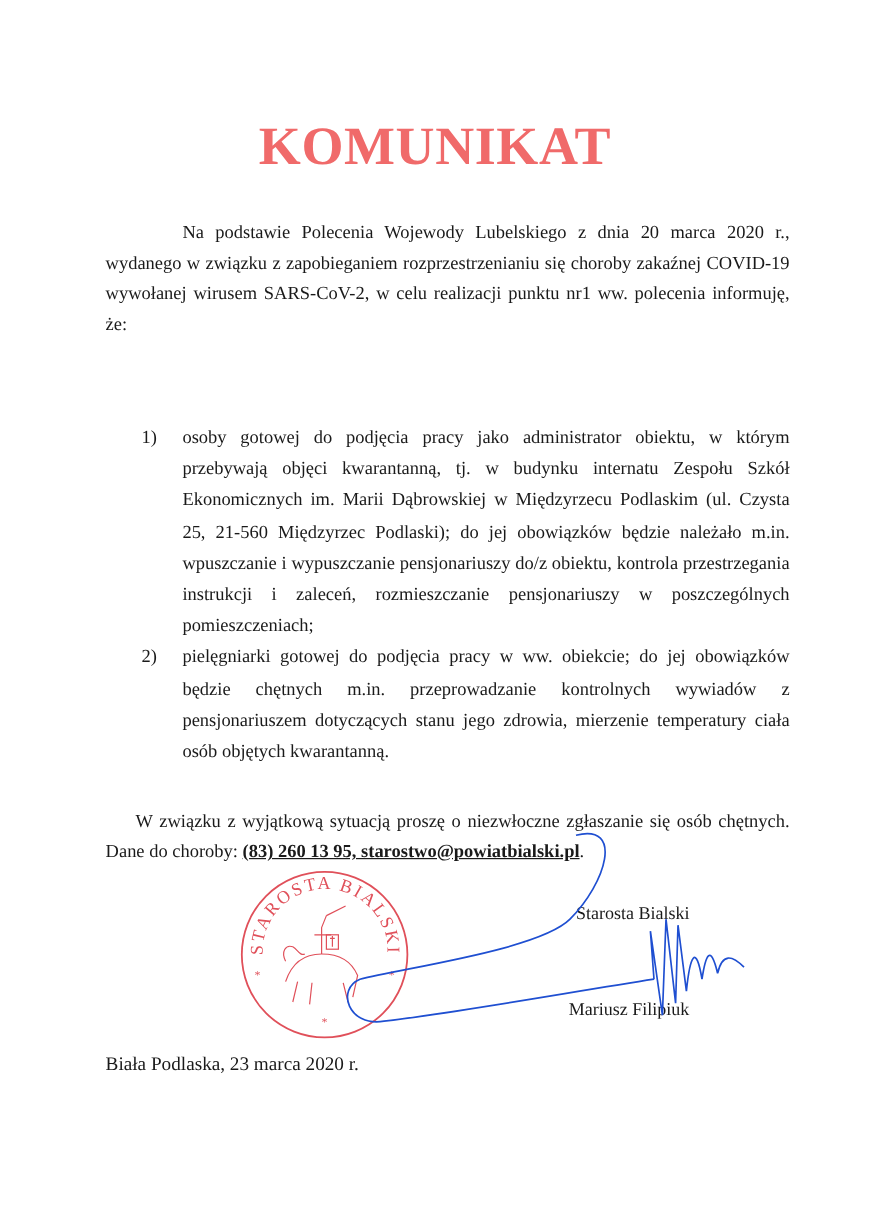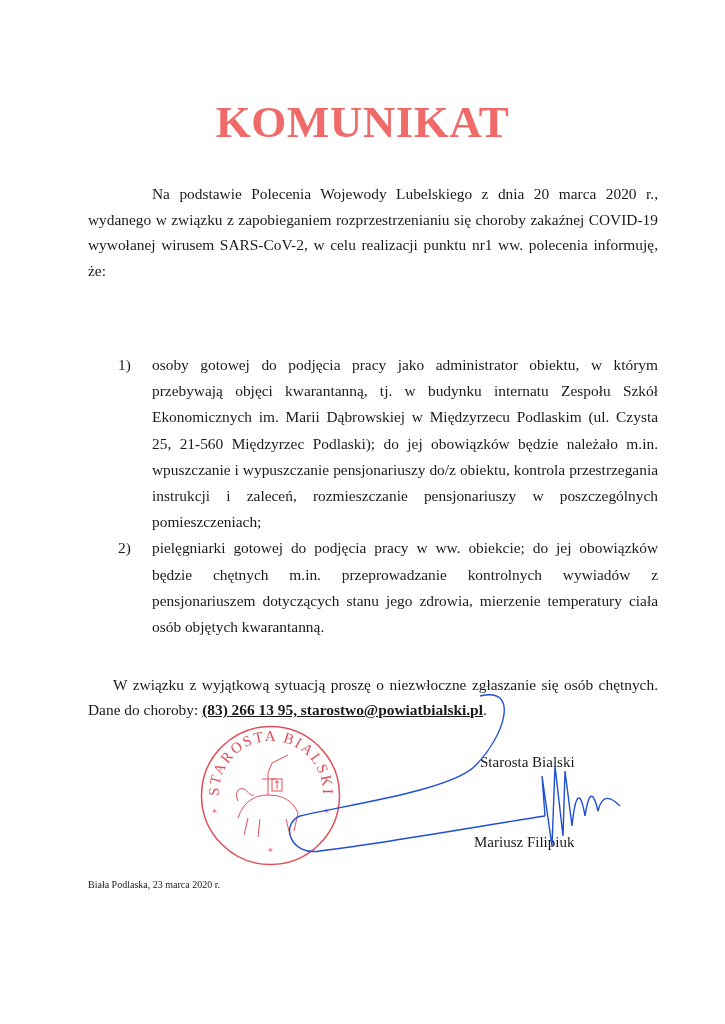--- a/index.html
+++ b/index.html
@@ -15,21 +15,21 @@
              font-size: 22px; font-weight: bold; color: #222; }
   .list { position: absolute; left: 118px; width: 540px; top: 336px; font-size: 15.4px; line-height: 26.2px; }
   .item { position: relative; padding-left: 34px; text-align: justify; }
   .item .num { position: absolute; left: 0; top: 0; }
   .item + .item { margin-top: 0; }
   .closing { position: absolute; left: 88px; width: 570px; top: 636px; font-size: 15.4px; line-height: 25px; margin-top: 20px; }
   .closing .line1 { text-align: justify; text-align-last: justify; padding-left: 25px; }
   .contact-val { font-weight: bold; text-decoration: underline; }
   .sig-title { position: absolute; left: 480px; top: 738px; font-size: 15px; }
   .sig-name { position: absolute; left: 474px; top: 818px; font-size: 15px; }
-  .date { position: absolute; left: 88px; top: 863px; font-size: 10px; }
+  .date { position: absolute; left: 88px; top: 863px; font-size: 16px; }
   .stamp { position: absolute; left: 198px; top: 707px; width: 145px; height: 145px; }
   .signature { position: absolute; left: 280px; top: 660px; width: 350px; height: 200px; pointer-events: none; }
 </style>
 </head>
 <body>
 
 <div class="page">
 
   <div class="title">KOMUNIKAT</div>
 
@@ -42,21 +42,21 @@
       <span>osoby gotowej do podjęcia pracy jako administrator obiektu, w którym przebywają objęci kwarantanną, tj. w budynku internatu Zespołu Szkół Ekonomicznych im. Marii Dąbrowskiej w Międzyrzecu Podlaskim (ul. Czysta 25, 21-560 Międzyrzec Podlaski); do jej obowiązków będzie należało m.in. wpuszczanie i wypuszczanie pensjonariuszy do/z obiektu, kontrola przestrzegania instrukcji i zaleceń, rozmieszczanie pensjonariuszy w poszczególnych pomieszczeniach;</span>
     </div>
     <div class="item">
       <span class="num">2)</span>
       <span>pielęgniarki gotowej do podjęcia pracy w ww. obiekcie; do jej obowiązków będzie chętnych m.in. przeprowadzanie kontrolnych wywiadów z pensjonariuszem dotyczących stanu jego zdrowia, mierzenie temperatury ciała osób objętych kwarantanną.</span>
     </div>
   </div>
 
   <div class="closing">
     <div class="line1">W związku z wyjątkową sytuacją proszę o niezwłoczne zgłaszanie się osób chętnych.</div>
-    <div><span>Dane do choroby: </span><span class="contact-val">(83) 266 13 95, starostwo@powiatbialski.pl</span><span>.</span></div>
+    <div><span>Dane do choroby: </span><span class="contact-val">(83) 260 13 95, starostwo@powiatbialski.pl</span><span>.</span></div>
   </div>
 
   <svg class="stamp" viewBox="0 0 145 145">
     <defs>
       <path id="stampArc" d="M 22 80 A 52 52 0 1 1 124 80"></path>
     </defs>
     <circle cx="72.5" cy="72.5" r="69" fill="none" stroke="#e0505a" stroke-width="1.5"></circle>
     <text font-family="Liberation Serif, serif" font-size="15" fill="#e0505a" letter-spacing="2">
       <textPath href="#stampArc" startOffset="50%" text-anchor="middle">STAROSTA BIALSKI</textPath>
     </text>

